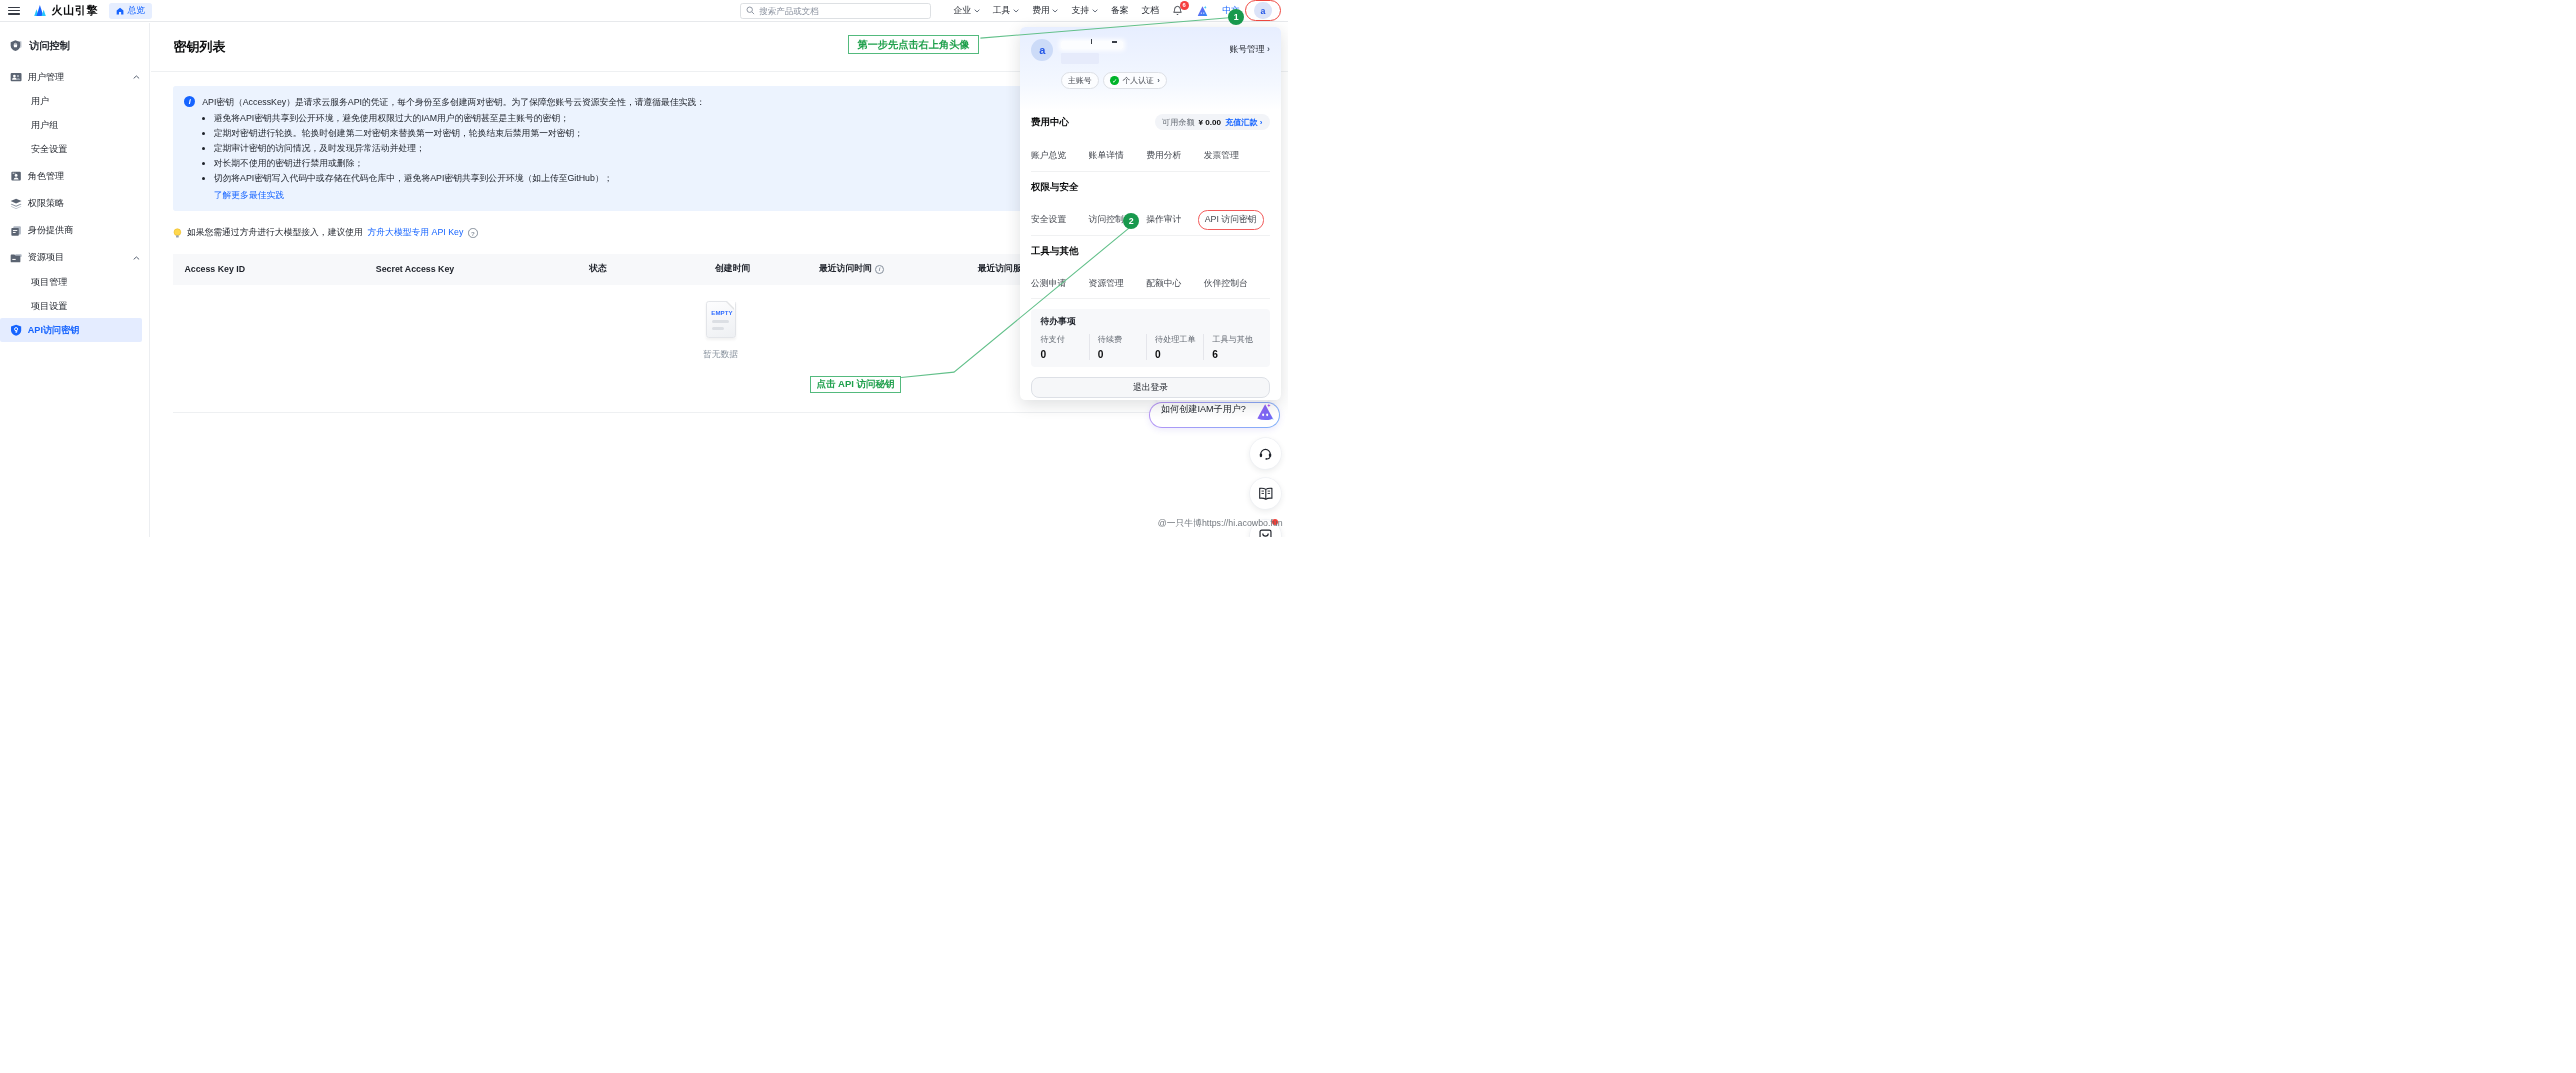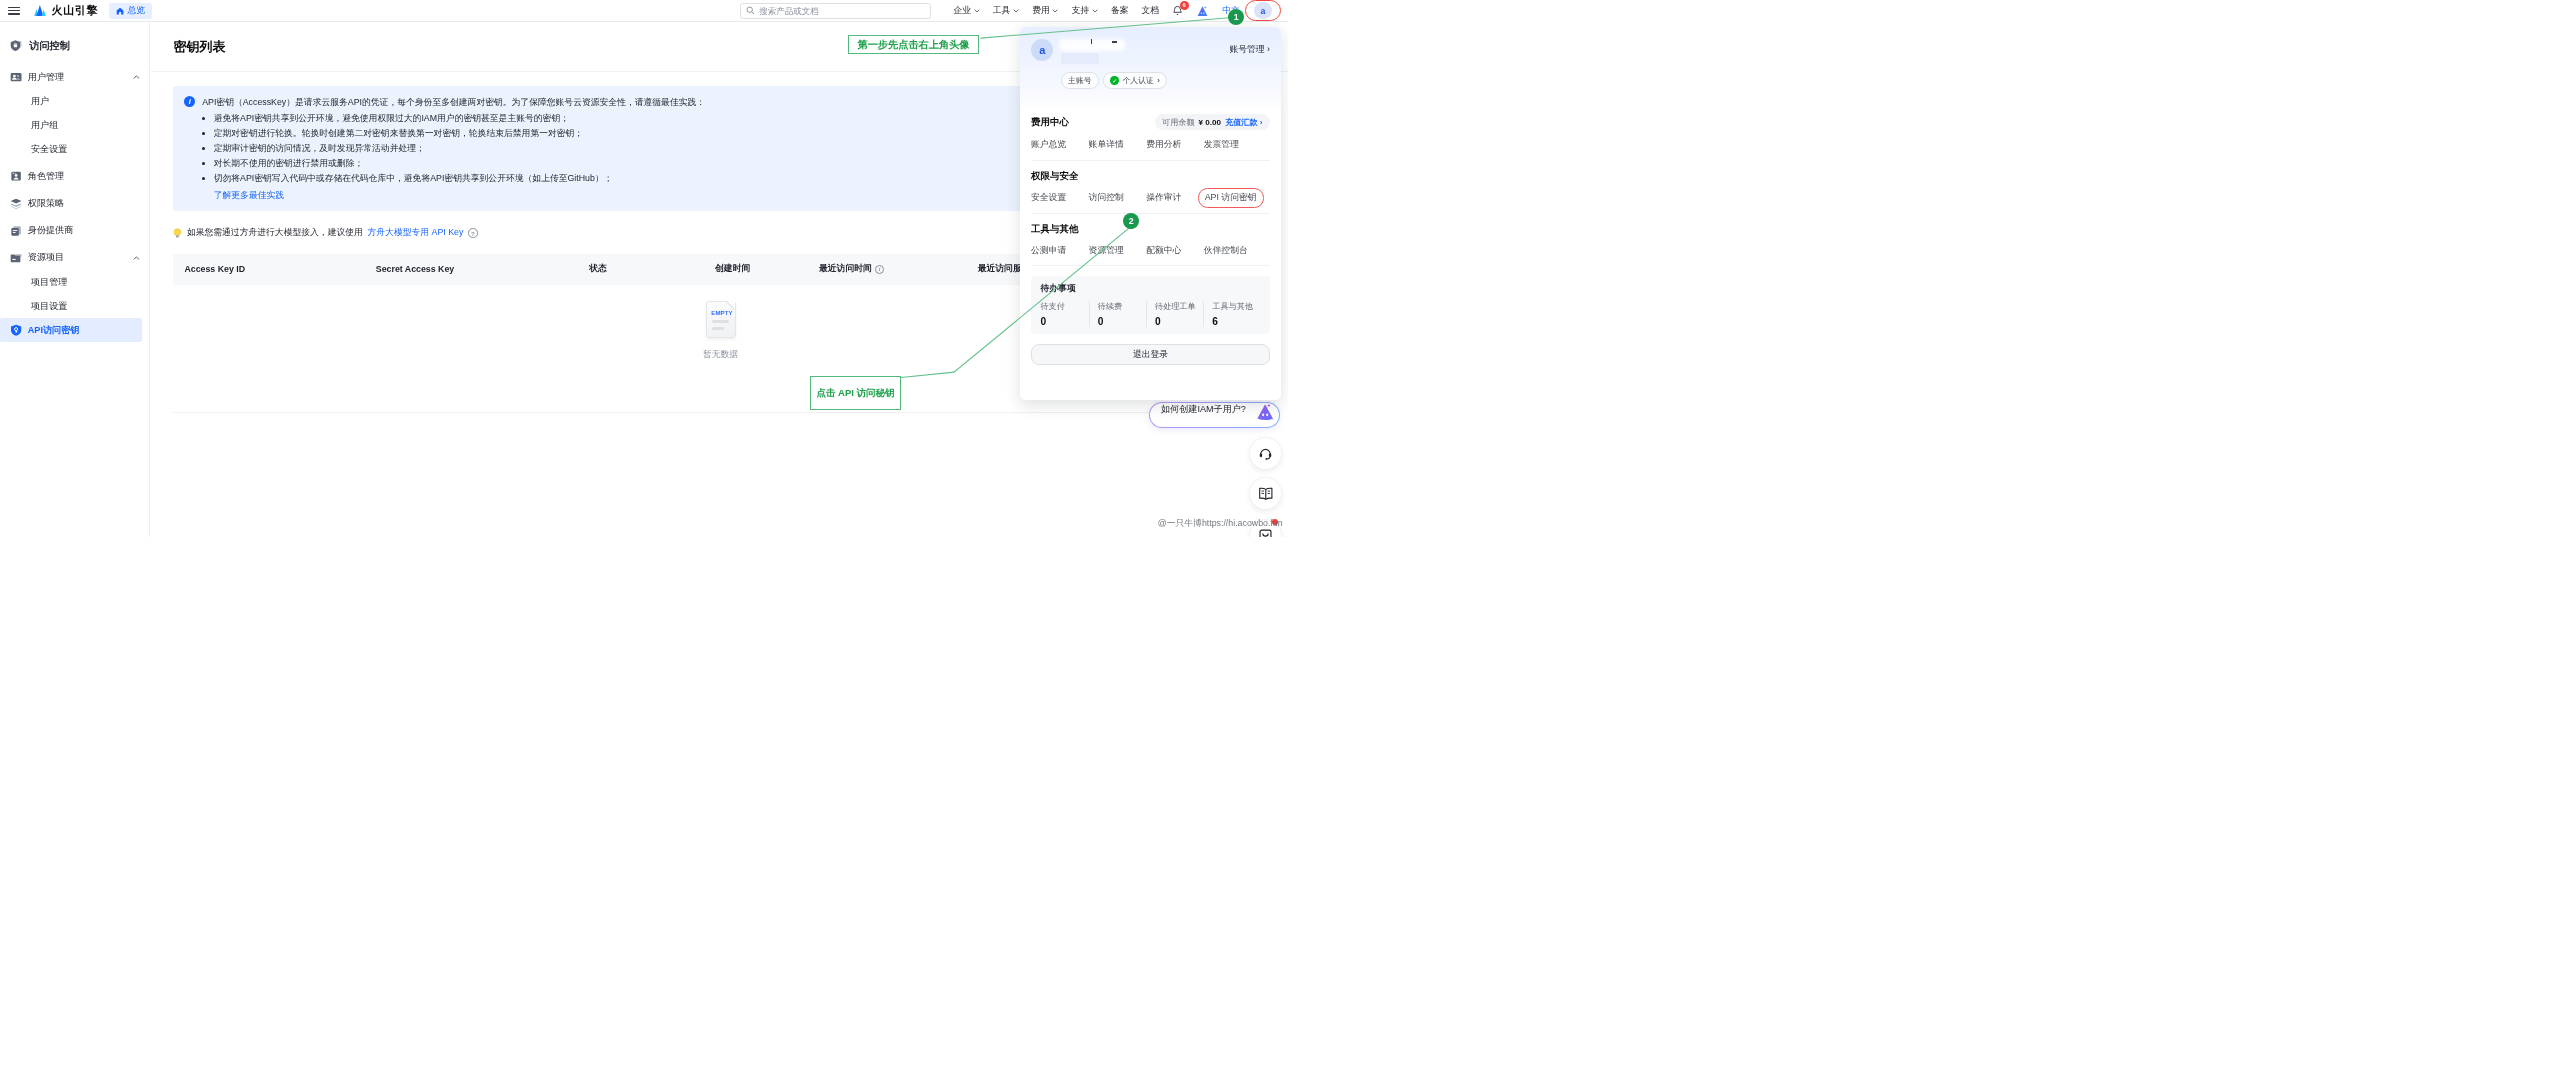--- a/index.html
+++ b/index.html
@@ -104,39 +104,39 @@
   .check-dot{width:8.8px;height:8.8px;border-radius:50%;background:#00b42a;color:#fff;font-size:6.1px;
     display:flex;align-items:center;justify-content:center}
   .panel-body{padding:4.1px 11px 0 11px}
   .sec-row{display:flex;align-items:center;justify-content:space-between}
   .sec-title{font-size:9.5px;font-weight:bold;color:#0c0d0e}
   .balance-pill{display:flex;align-items:center;gap:4.1px;background:#f2f4f8;border-radius:9.5px;
     padding:2.7px 7.5px;font-size:8.1px}
   .balance-label{color:#646a73}
   .balance-value{color:#0c0d0e;font-weight:bold}
   .recharge{color:#1664ff;cursor:pointer;font-weight:bold}
-  .link-row{display:flex;gap:22.4px;margin-top:9px;font-size:8.8px;color:#42464e}
+  .link-row{display:flex;gap:22.4px;margin-top:20px;font-size:8.8px;color:#42464e}
   .link-row span{cursor:pointer;white-space:nowrap}
   .red-ring{border:0.9px solid #f25a5a;border-radius:9.5px;padding:2.7px 6.1px;margin:-3.4px -6.1px}
   .divider{height:0.7px;background:#f0f1f2;margin:8.8px 0}
   .todo-box{background:#f7f8fa;border-radius:4.1px;padding:7.5px 9.5px;margin-top:9.5px}
   .todo-title{font-size:8.8px;font-weight:bold;color:#1d2129}
   .todo-grid{display:flex;margin-top:6.1px}
   .todo-cell{flex:1;border-left:0.7px solid #e5e6eb;padding-left:8.1px}
   .todo-cell:first-child{border-left:none;padding-left:0}
   .todo-label{font-size:8.1px;color:#646a73}
   .todo-value{font-size:10.2px;font-weight:bold;color:#0c0d0e;margin-top:3.4px}
   .logout-btn{margin-top:10.2px;width:100%;height:21px;background:#f6f7f9;border:0.7px solid #dde0e6;
     border-radius:8px;font-size:8.8px;color:#1d2129;cursor:pointer;font-family:inherit}
   
   .annot-box{position:absolute;border:1.1px solid #53ba7d;color:#1fa04c;font-weight:bold;
     display:flex;align-items:center;justify-content:center;background:rgba(255,255,255,.92);
     z-index:40;padding:0 4.1px}
   #annot-step1{left:848px;top:35px;width:131px;height:19px;font-size:10.2px}
-  #annot-step2{left:810px;top:376px;width:91px;height:34px;font-size:9.5px}
+  #annot-step2{left:810px;top:376px;width:91px;height:17px;font-size:9.5px}
   .annot-circle{position:absolute;width:16.3px;height:16.3px;border-radius:50%;background:#18994d;
     color:#fff;font-weight:bold;font-size:8.8px;display:flex;align-items:center;justify-content:center;
     z-index:60}
   #circle1{left:1228px;top:8.8px}
   #circle2{left:1123px;top:213px}
   .lines-svg{position:absolute;inset:0;width:1288px;height:537px;z-index:55;pointer-events:none}
   
   .bubble-sliver{position:absolute;left:1157px;top:391px;width:111px;height:13.6px;background:#fff;
     border-radius:5.4px;box-shadow:0 1.4px 5.4px rgba(31,35,41,.08);z-index:46}
   .assist-bubble{position:absolute;left:1149px;top:402px;height:26px;z-index:47;

